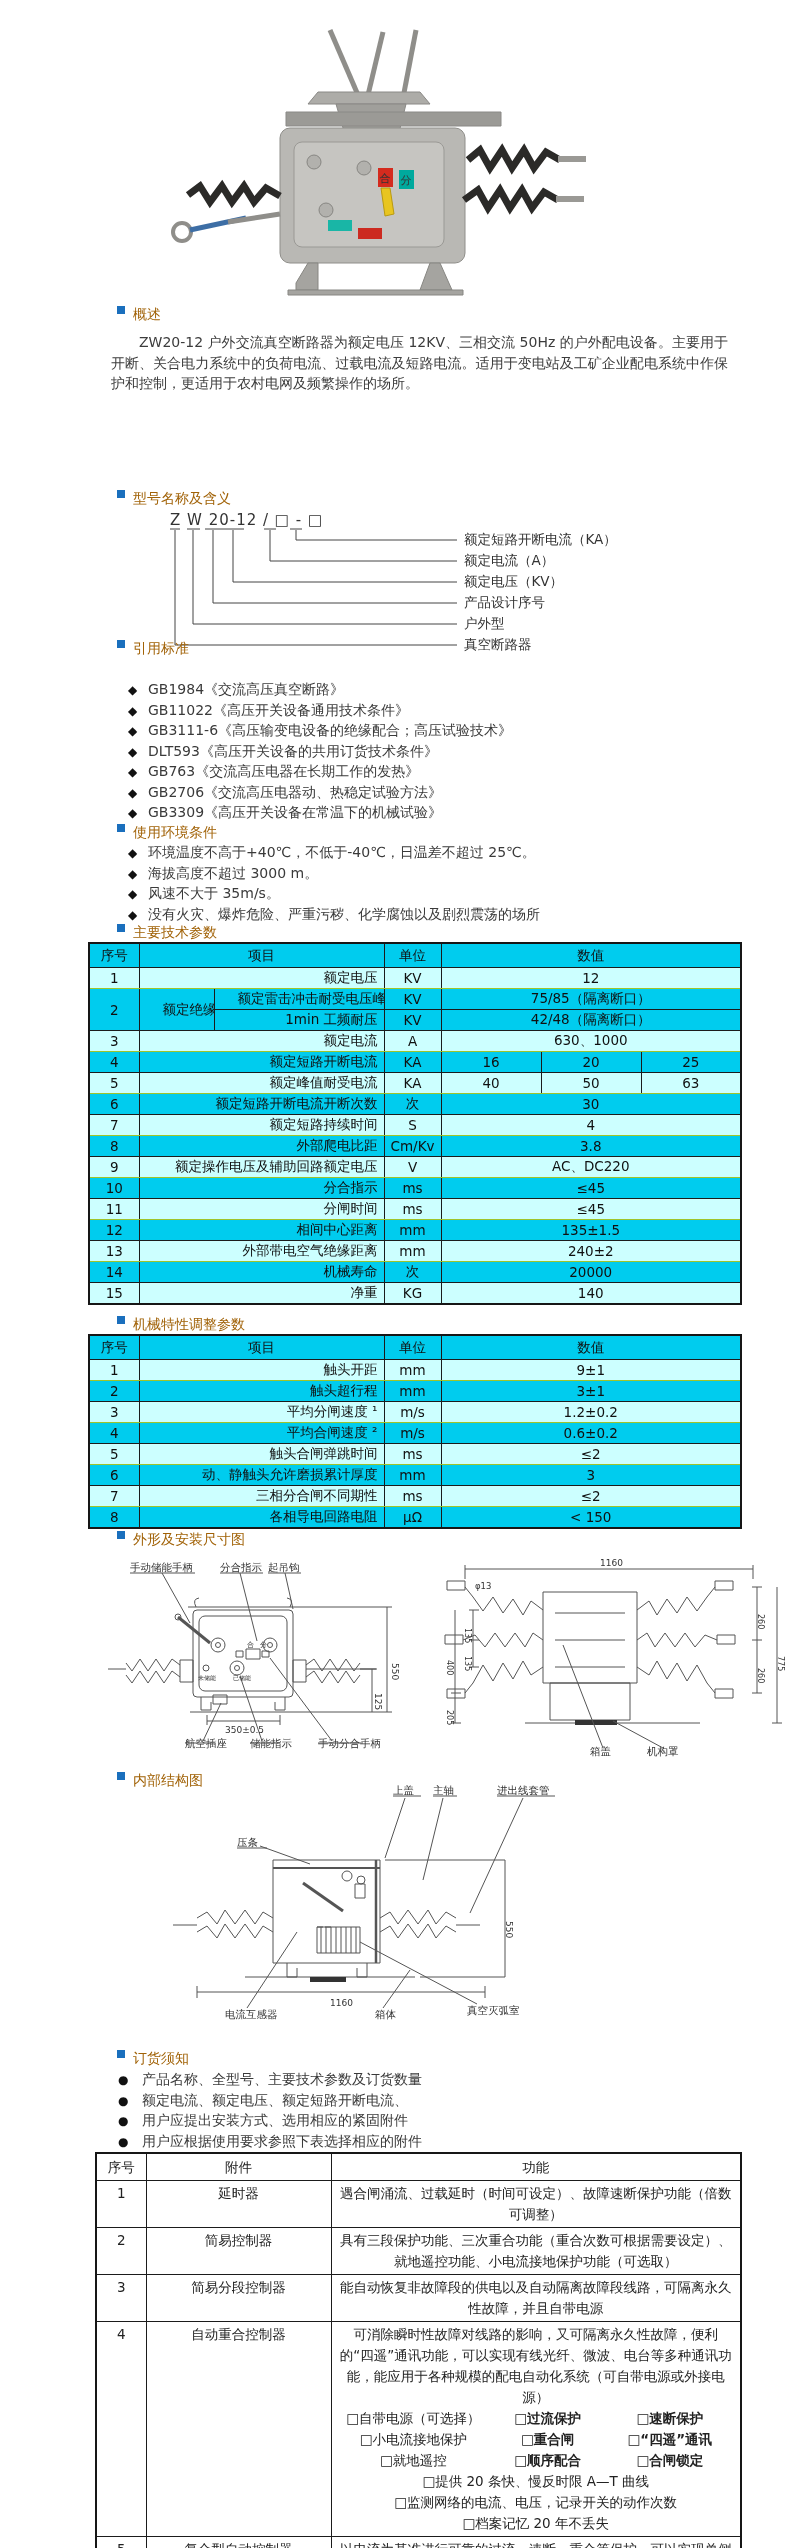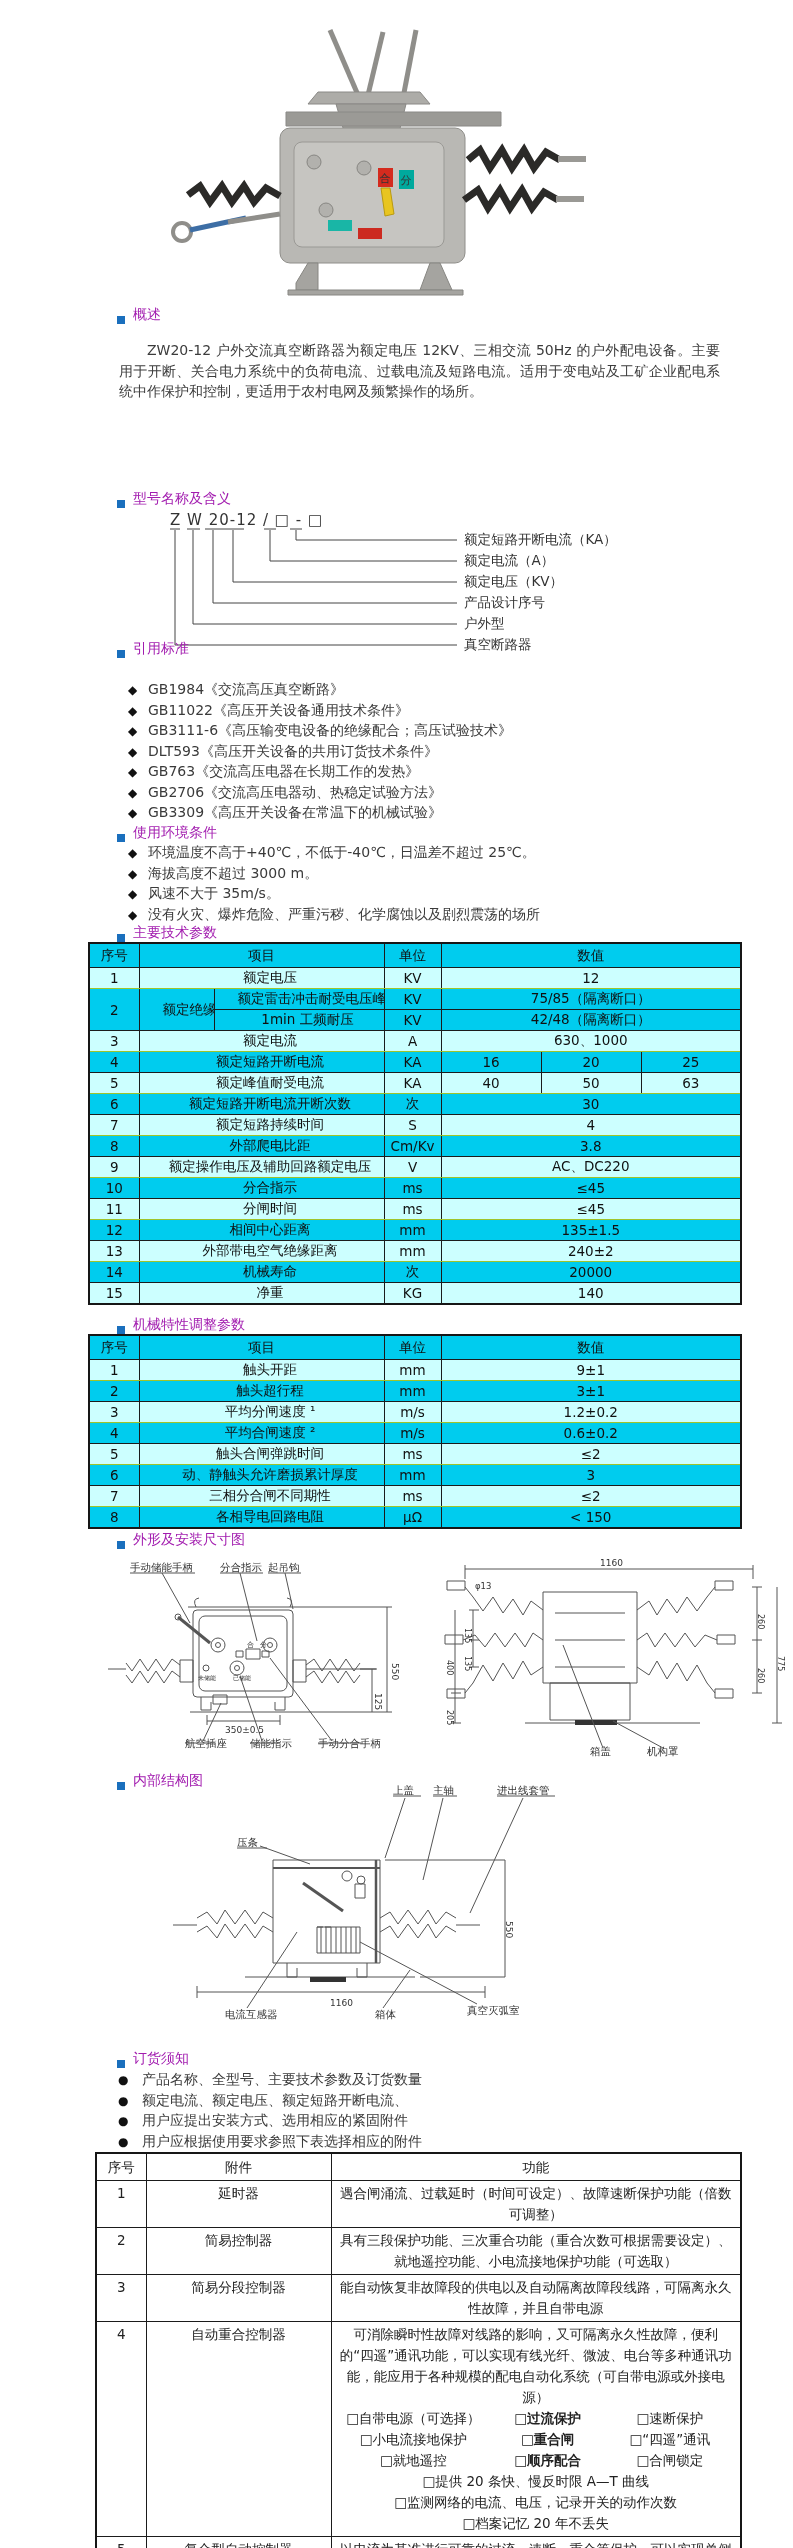--- a/index.html
+++ b/index.html
@@ -1,47 +1,47 @@
 <!DOCTYPE html>
 <html><head>
 <meta charset="utf-8">
 <style>
   html,body{margin:0;padding:0;background:#fff;}
   .page{position:relative;width:793px;height:2548px;background:#ffffff;overflow:hidden;
         font-family:"DejaVu Sans","Liberation Sans",sans-serif;color:#3a3a3a;}
-  .sec{position:absolute;left:117px;display:flex;align-items:flex-end;gap:8px;
-       font-size:14px;color:#a21caf;height:18px;}
+  .sec{position:absolute;left:117px;display:flex;align-items:flex-start;gap:8px;
+       font-size:14px;color:#a16207;height:18px;}
   .sec .sq{width:8px;height:8px;background:#1a6fbd;flex:0 0 auto;}
   .paras{position:absolute;left:103px;top:324px;width:633px;font-size:14px;
          line-height:20.5px;text-align:justify;color:#3c3c3c;}
-  .paras p{margin:16px;text-indent:2em;}
+  .paras p{margin:8px;text-indent:2em;}
   .vlist{position:absolute;left:128px;font-size:14px;color:#3a3a3a;}
   .vlist .li{display:flex;height:20.5px;align-items:center;}
   .vlist .li .b{width:20px;flex:0 0 auto;font-size:12px;color:#111;}
   .olist{position:absolute;left:118px;font-size:14px;color:#3a3a3a;}
   .olist .li{display:flex;height:20.5px;align-items:center;}
   .olist .li .b{width:24px;flex:0 0 auto;font-size:12px;color:#111;}
   table{border-collapse:collapse;table-layout:fixed;position:absolute;}
   .tech-table{left:88px;width:652px;border:2px solid #161616;font-size:13.5px;color:#101010;}
   .tech-table td{border:1px solid #1b1b1b;padding:0 6px;text-align:center;height:20px;
                  overflow:hidden;white-space:nowrap;}
   .tech-table thead td{background:#00ccee;height:23px;}
   .tech-table .row-cyan td{background:#00ccee;}
   .tech-table .row-light td{background:#ccffff;border-bottom-color:#9fc42a;}
-  .tech-table td.al{text-align:center;padding-left:23px;}
+  .tech-table td.al{text-align:right;padding-left:23px;}
   .plain-table{left:95px;width:645px;border:2px solid #161616;font-size:13.5px;color:#222;
                background:#fff;}
   .plain-table td{border:1px solid #1b1b1b;padding:2px 7px;vertical-align:top;
                   line-height:21px;text-align:center;}
   .plain-table thead td{text-align:center;height:22px;vertical-align:middle;}
   .plain-table td:first-child{text-align:center;}
   .cb-row{display:flex;}
   .cb-row span{flex:0 0 38%;}
   .cb-row span:nth-child(2){flex:0 0 30%;font-weight:bold;}
-  .cb-row span:nth-child(3){flex:1 1 auto;}
+  .cb-row span:nth-child(3){flex:1 1 auto;font-weight:bold;}
   svg{position:absolute;overflow:visible;}
   svg text{font-family:"DejaVu Sans","Liberation Sans",sans-serif;fill:#333;}
   .dwg line,.dwg path,.dwg polyline,.dwg rect,.dwg circle{vector-effect:non-scaling-stroke;}
 </style>
 </head>
 <body>
 
 <div class="page">
 
   <svg class="dwg" style="left:168px;top:0;width:455px;height:310px" viewBox="0 0 455 310">

